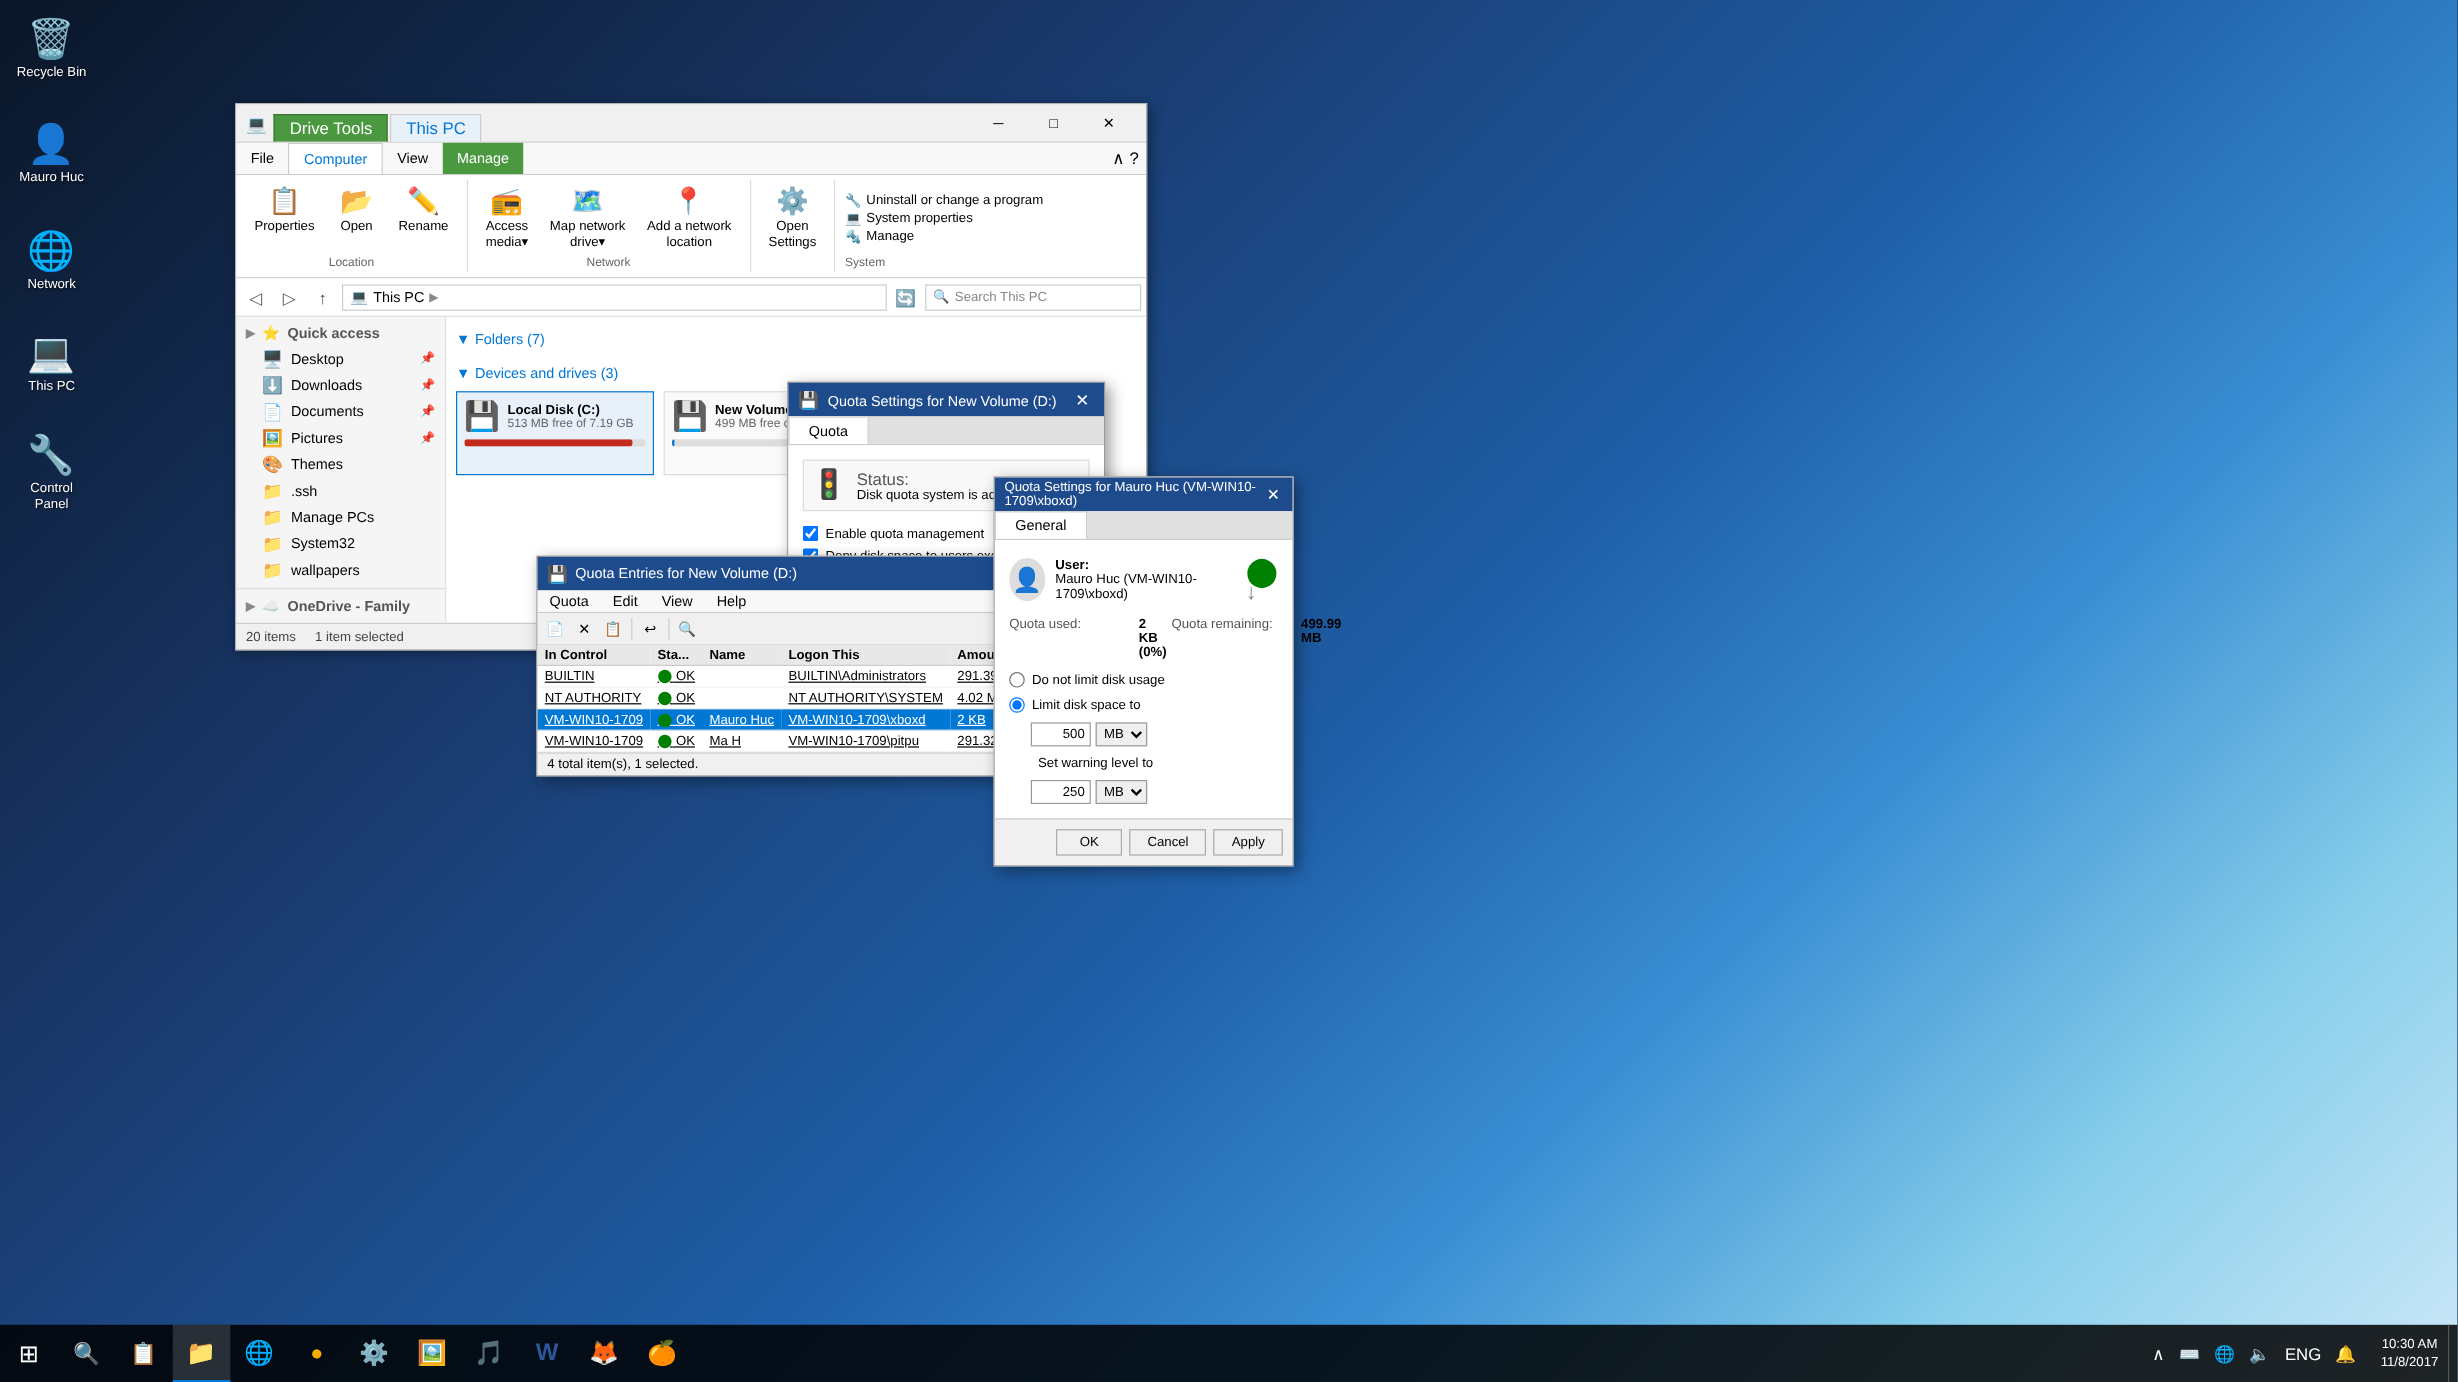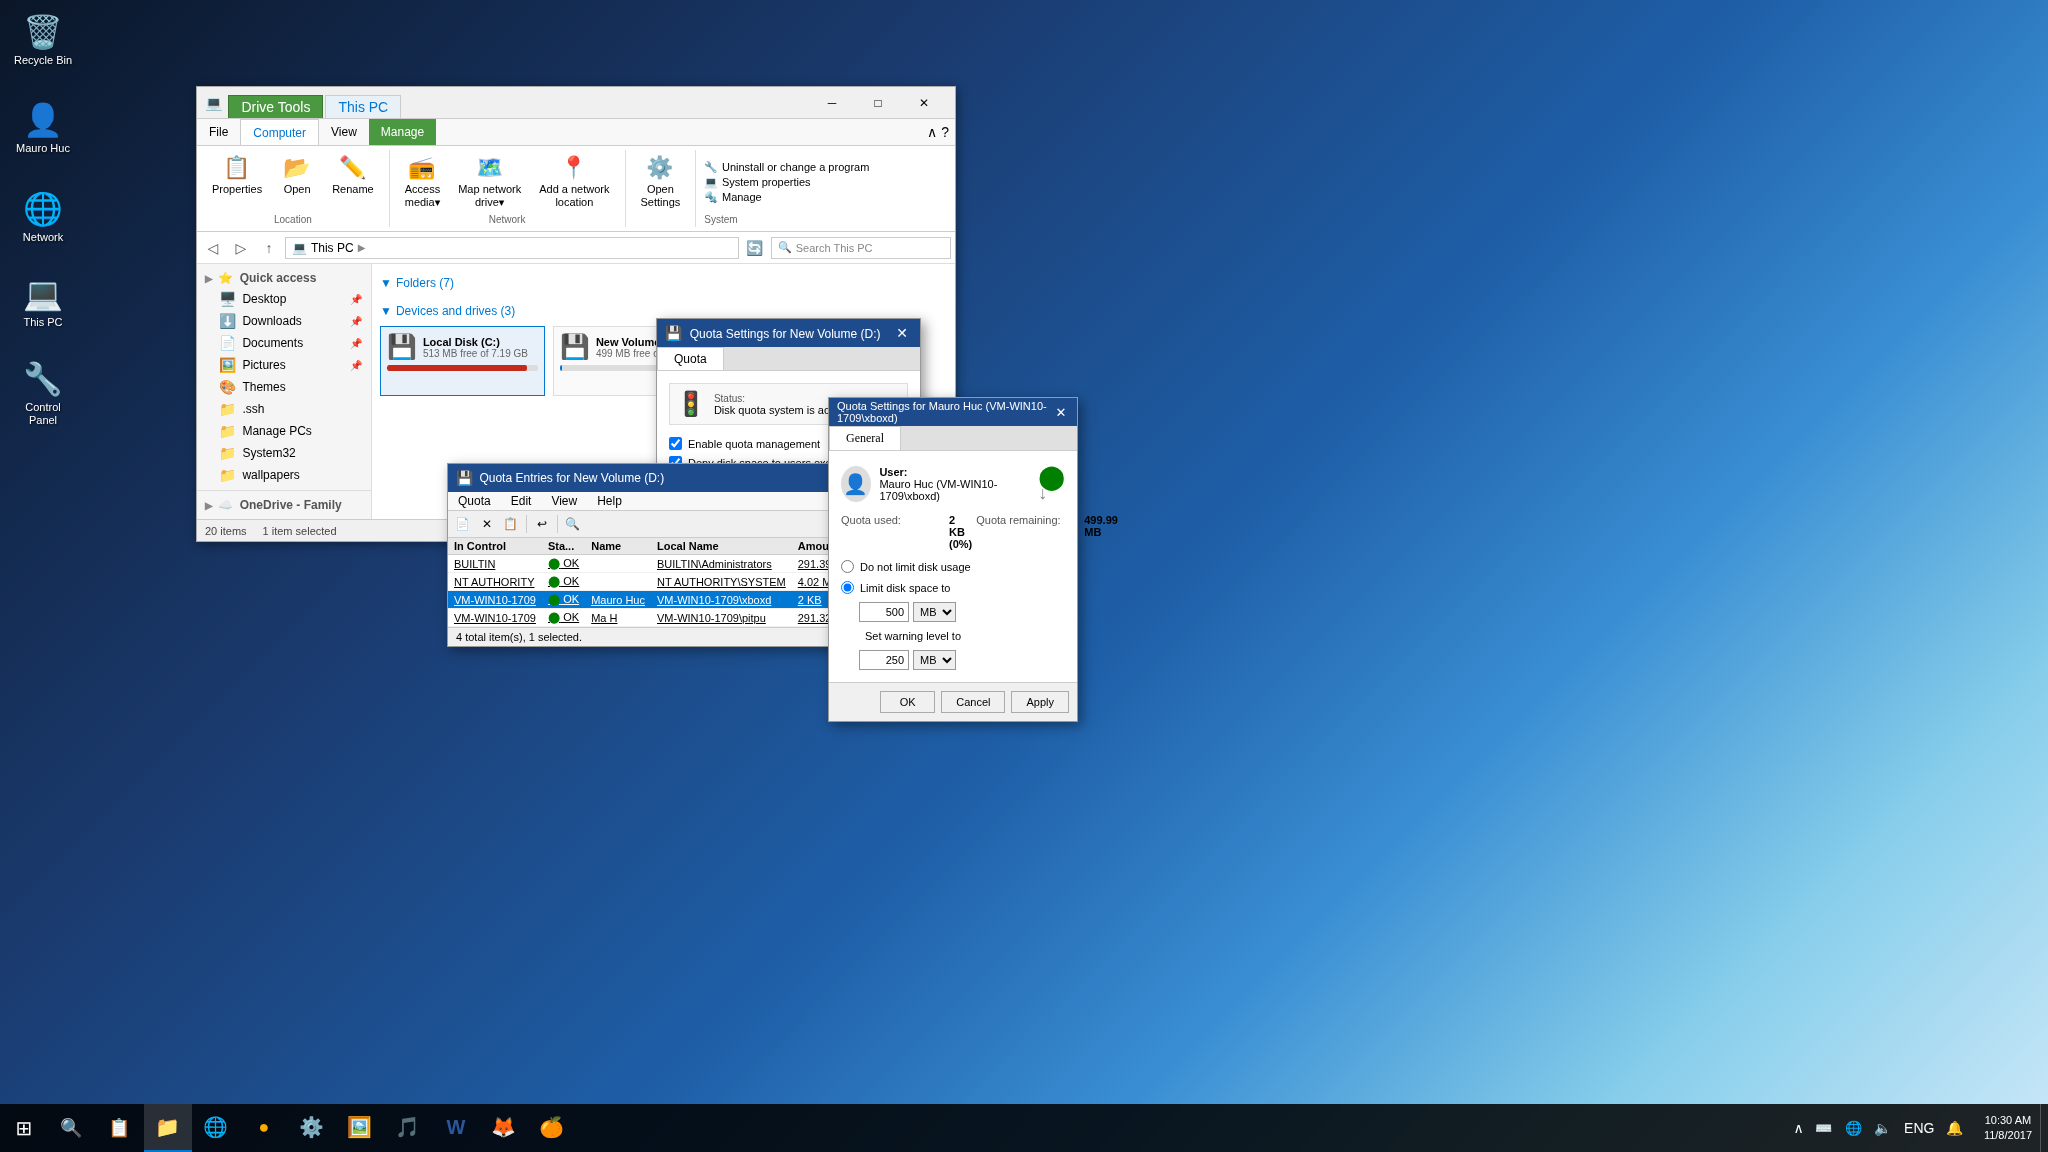--- a/index.html
+++ b/index.html
@@ -584,21 +584,20 @@
       background: #e0e0e0;
       border-bottom: 1px solid #ccc;
     }
     .uqd-tab {
       padding: 4px 16px;
       font-size: 12px;
       cursor: pointer;
       border: 1px solid #ccc;
       border-bottom: none;
       background: #f0f0f0;
-      font-family: Liberation Serif, serif;
     }
     .uqd-tab.active { background: white; }
     .uqd-body {
       background: white;
       padding: 12px;
     }
     .user-info-row {
       display: flex;
       align-items: center;
       gap: 8px;
@@ -958,21 +957,21 @@
     </div>
     <div class="dialog-tabs">
       <div class="dialog-tab active">
         <span>Quota</span>
       </div>
     </div>
     <div class="dialog-body">
       <div class="status-display">
         <span class="traffic-light">🚦</span>
         <div>
-          <div style="font-size:10px;color:#555;">Status:</div>
+          <div style="font-size:14px;color:#555;">Status:</div>
           <div style="font-size:11px;">Disk quota system is active</div>
         </div>
       </div>
       <div class="checkbox-row">
         <input type="checkbox" checked="" style="">
         <label>Enable quota management</label>
       </div>
       <div class="checkbox-row">
         <input type="checkbox" checked="" style="">
         <label>Deny disk space to users exceeding</label>
@@ -1005,21 +1004,21 @@
       <div class="qe-tool-btn">↩</div>
       <div class="qe-tool-sep"></div>
       <div class="qe-tool-btn">🔍</div>
     </div>
     <table class="qe-table">
       <thead>
         <tr>
           <th>In Control</th>
           <th>Sta...</th>
           <th>Name</th>
-          <th>Local Name</th>
+          <th>Logon This</th>
           <th>Amount Use</th>
         </tr>
       </thead>
       <tbody>
         <tr>
           <td>BUILTIN</td>
           <td><span style="color:green;">⬤</span> OK</td>
           <td></td>
           <td>BUILTIN\Administrators</td>
           <td>291.39 MB</td>

